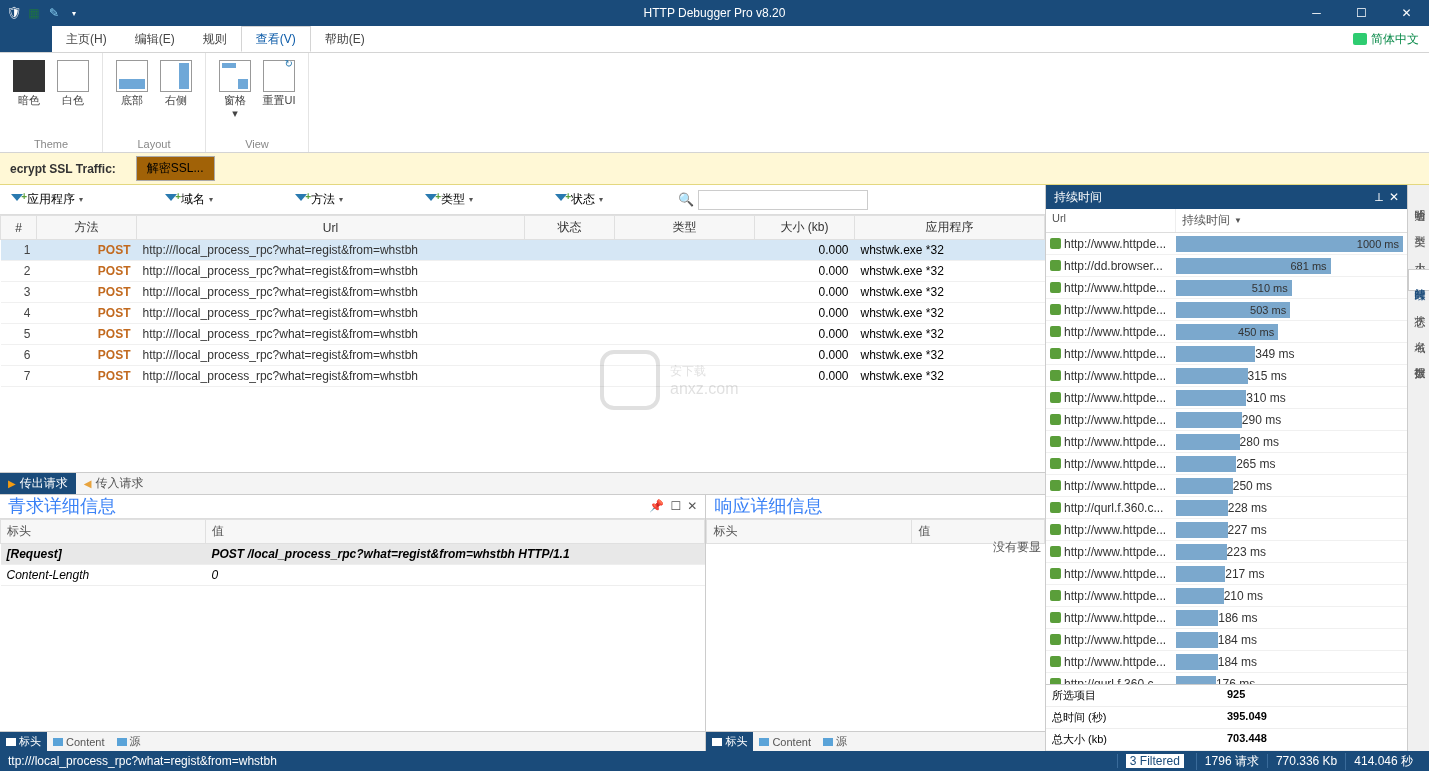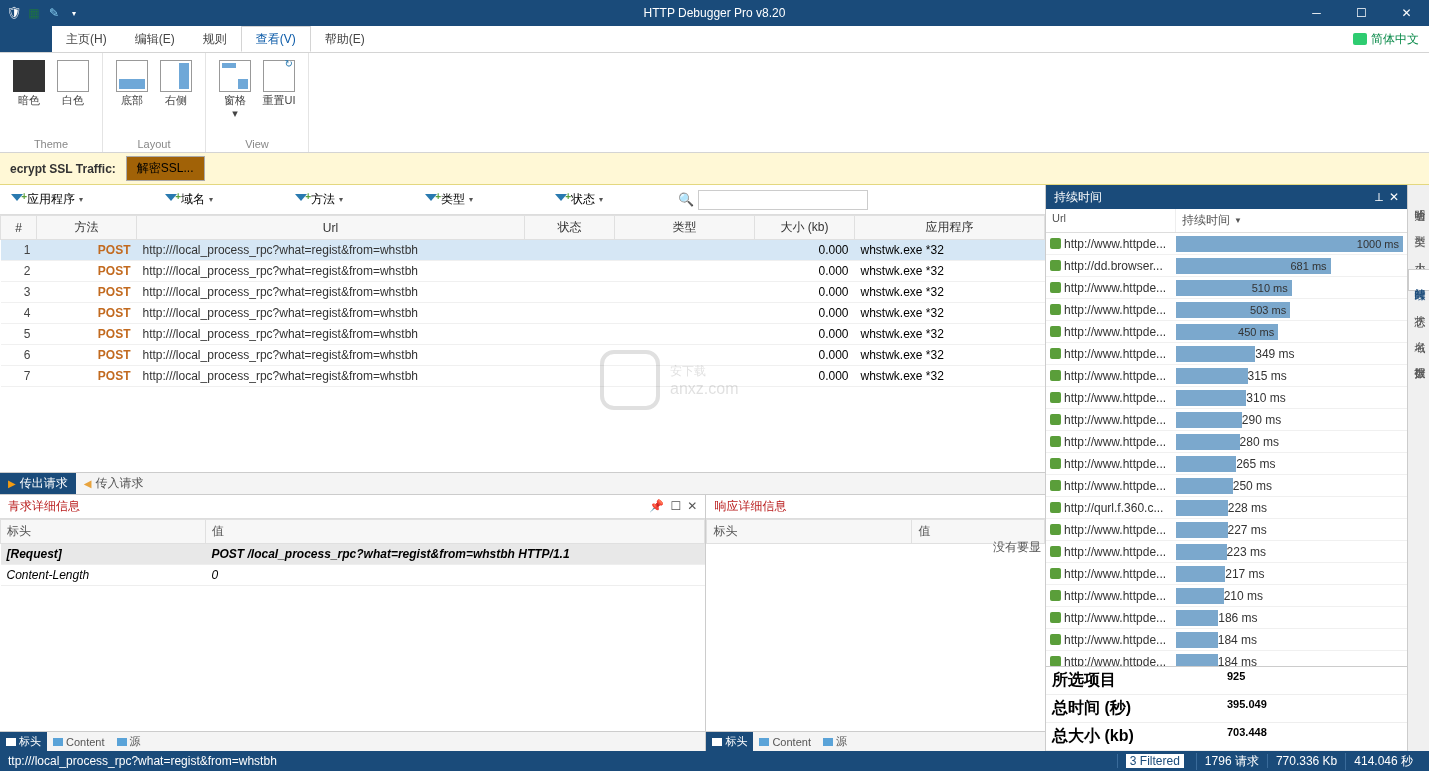--- a/index.html
+++ b/index.html
@@ -35,21 +35,21 @@
 .ico-bottom::after { content: ""; position: absolute; left: 2px; right: 2px; bottom: 2px; height: 10px; background: #6fa8d8; }
 .ico-right { background: #fff; border: 1px solid #999; position: relative; }
 .ico-right::after { content: ""; position: absolute; right: 2px; top: 2px; bottom: 2px; width: 10px; background: #6fa8d8; }
 .ico-window { background: #fff; border: 1px solid #999; position: relative; }
 .ico-window::before { content: ""; position: absolute; top: 2px; left: 2px; right: 14px; height: 5px; background: #6fa8d8; }
 .ico-window::after { content: ""; position: absolute; bottom: 2px; right: 2px; width: 10px; height: 10px; background: #6fa8d8; }
 .ico-reset { background: #fff; border: 1px solid #999; position: relative; }
 .ico-reset::after { content: "↻"; position: absolute; top: -3px; right: 1px; color: #2a7ab0; font-size: 10px; }
 
 
-.warnbar { background: #fff8d6; height: 32px; border-bottom: 1px solid #e4d87f; display: flex; align-items: center; padding: 0 10px; gap: 10px; }
+.warnbar { background: #fff8d6; height: 32px; border-bottom: 1px solid #e4d87f; display: flex; align-items: center; padding: 0 10px; gap: 20px; }
 .warnbar .wtitle { font-weight: bold; color: #333; }
 .warnbar .wtext { color: #555; }
 .warnbar .wbtn { background: #a16207; border: 1px solid #aaa; padding: 3px 10px; cursor: pointer; }
 
 
 .main { flex: 1; display: flex; min-height: 0; }
 .left-area { flex: 1; display: flex; flex-direction: column; min-width: 0; }
 .right-panel { width: 362px; border-left: 1px solid #ccc; display: flex; flex-direction: column; }
 .vtabs { width: 22px; background: #f0f0f0; border-left: 1px solid #ccc; display: flex; flex-direction: column; padding-top: 6px; gap: 6px; }
 .vtab { writing-mode: vertical-rl; padding: 10px 2px; font-size: 11px; color: #555; cursor: pointer; text-align: center; }
@@ -88,21 +88,21 @@
 .subtab.active { background: #1a4b7a; color: #fff; }
 .subtab .arrow { font-size: 10px; }
 .subtab.active .arrow { color: #f39c12; }
 .subtab .arrow.inactive { color: #e8a33d; }
 
 
 .details { flex: 1; display: flex; min-height: 0; }
 .detail-pane { flex: 1; display: flex; flex-direction: column; border-right: 1px solid #ccc; min-width: 0; }
 .detail-pane:last-child { border-right: none; }
 .pane-header { height: 24px; display: flex; align-items: center; justify-content: space-between; padding: 0 8px; background: #fff; border-bottom: 1px solid #ddd; }
-.pane-title { color: #b91c1c; font-size: 12px; }
+.pane-title { color: #3b82f6; font-size: 18px; }
 .pane-tools { display: flex; gap: 6px; font-size: 11px; color: #555; }
 .pane-tools span { cursor: pointer; }
 .detail-table { width: 100%; border-collapse: collapse; }
 .detail-table th { background: #f7f7f7; border: 1px solid #e0e0e0; text-align: left; padding: 3px 6px; font-weight: normal; color: #555; }
 .detail-table td { border-bottom: 1px solid #eee; padding: 3px 6px; font-style: italic; }
 .detail-table .req-row td { background: #e8e8e8; font-weight: bold; }
 .detail-body { flex: 1; overflow: auto; position: relative; }
 .empty-msg { position: absolute; right: 4px; top: 20px; color: #555; }
 
 
@@ -115,21 +115,21 @@
 .dur-list { flex: 1; overflow: auto; }
 .dur-row { display: flex; align-items: center; border-bottom: 1px solid #f0f0f0; height: 22px; }
 .dur-url { width: 130px; padding: 0 4px; display: flex; align-items: center; gap: 3px; overflow: hidden; white-space: nowrap; text-overflow: ellipsis; font-size: 11px; color: #333; }
 .dur-url .di { width: 11px; height: 11px; background: #5a9e3a; border-radius: 2px; flex-shrink: 0; }
 .dur-bar-wrap { flex: 1; display: flex; padding-right: 4px; }
 .dur-bar { height: 16px; background: #7ba8cd; display: flex; align-items: center; justify-content: flex-end; padding-right: 4px; font-size: 11px; color: #333; min-width: 20px; }
 .dur-bar.out { justify-content: flex-start; }
 .dur-bar.out .val { margin-left: 100%; padding-left: 4px; white-space: nowrap; }
 .dur-summary { border-top: 1px solid #ccc; }
 .dur-sum-row { display: flex; border-bottom: 1px solid #eee; }
-.dur-sum-row .k { width: 130px; padding: 3px 6px; font-weight: bold; font-size: 16px; }
+.dur-sum-row .k { width: 130px; padding: 3px 6px; font-weight: normal; font-size: 11px; }
 .dur-sum-row .v { padding: 3px 6px; font-weight: bold; font-size: 11px; margin-left: 45px; }
 
 
 .bottom-tabs { height: 20px; background: #f4f4f4; display: flex; align-items: stretch; border-top: 1px solid #ccc; }
 .btab { padding: 0 6px; display: flex; align-items: center; gap: 3px; font-size: 11px; color: #555; cursor: pointer; }
 .btab.active { background: #1a4b7a; color: #fff; }
 .btab .bi { width: 10px; height: 8px; background: #5aa3d8; }
 .btab.active .bi { background: #fff; }
 
 

